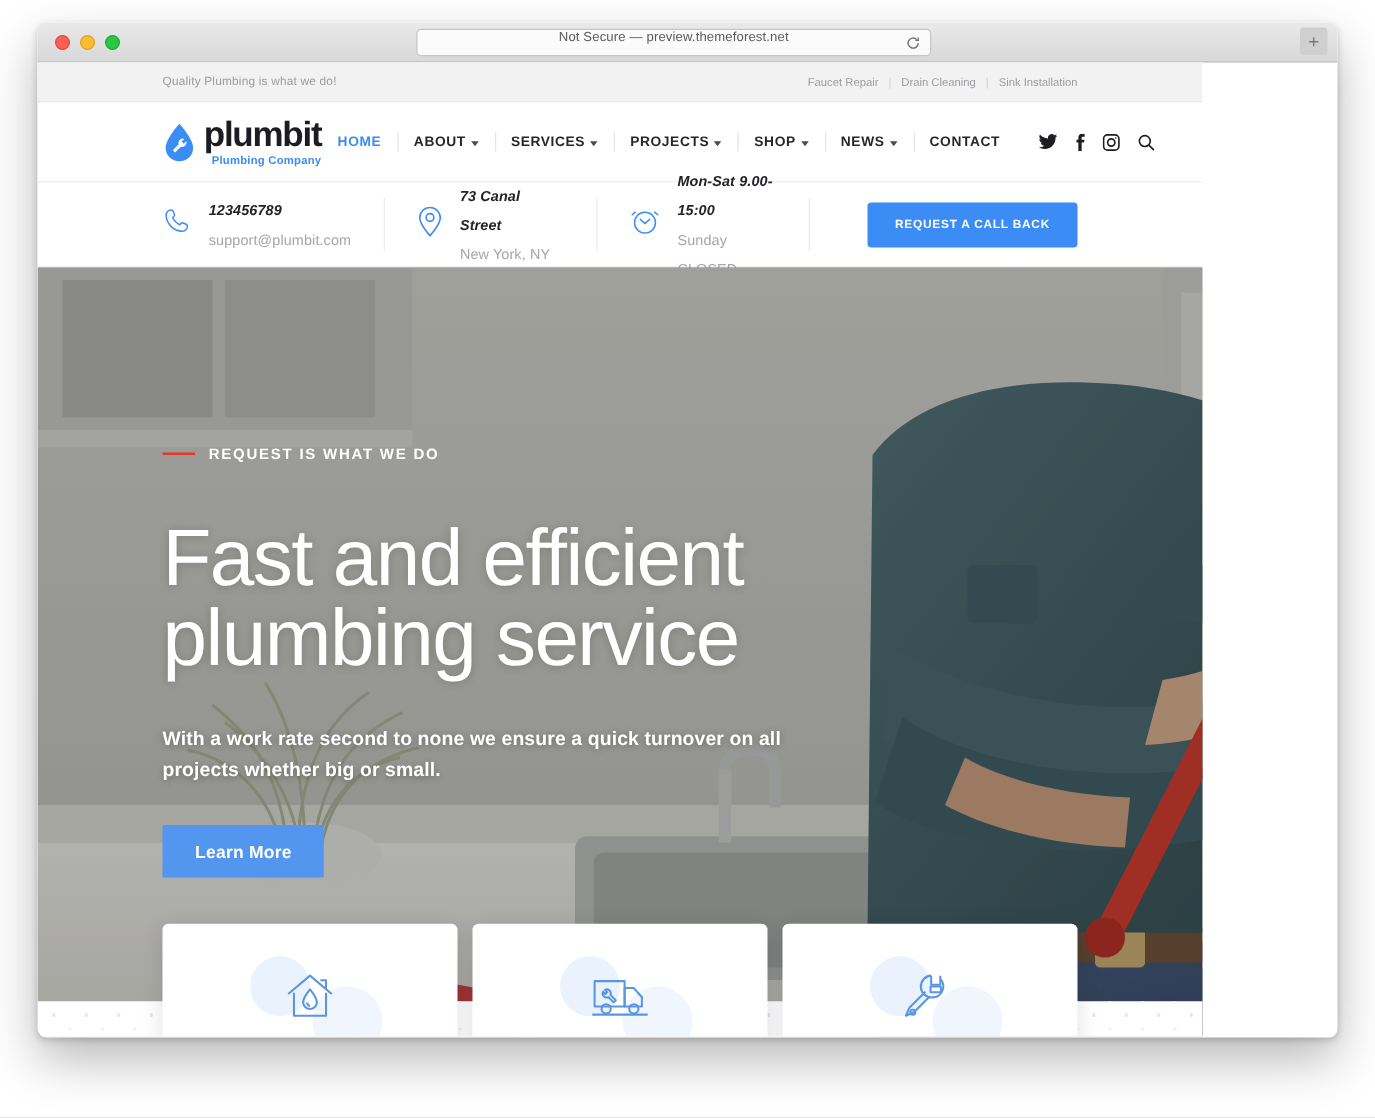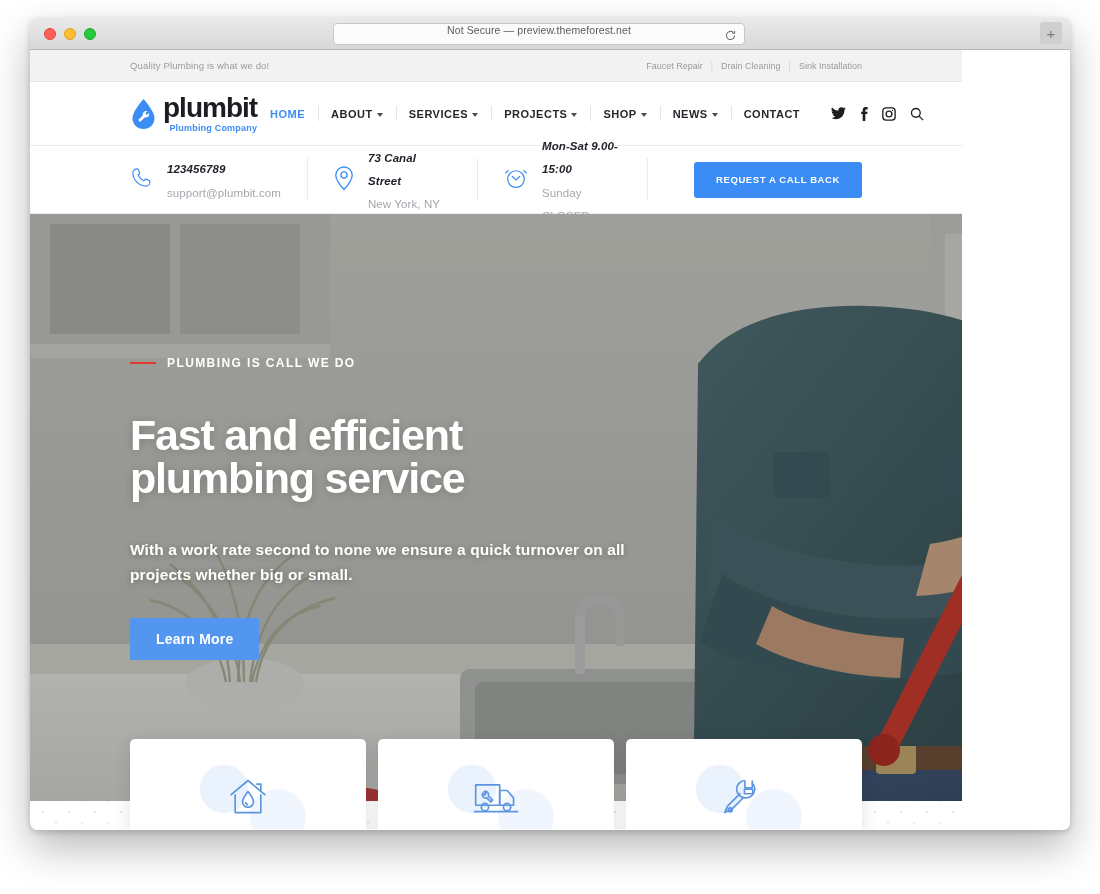--- a/index.html
+++ b/index.html
@@ -119,21 +119,21 @@
 
   
   .hero { position:relative; height:615px; overflow:hidden; background:#8c8b86; }
   .hero-photo { position:absolute; inset:0; }
   .hero-overlay { position:absolute; inset:0; background:rgba(30,32,36,.18); }
   .hero-content { position:absolute; left:100px; top:142px; width:600px; z-index:5; }
   .kicker { display:flex; align-items:center; gap:11px; margin-bottom:16px; }
   .kicker-dash { width:26px; height:2px; background:#e0392c; }
   .kicker-text { font-size:12px; font-weight:700; color:#fff; letter-spacing:1.4px; }
   .hero-title {
-    font-size:43px; font-weight:700; color:#fff; line-height:1.0;
+    font-size:64px; font-weight:400; color:#fff; line-height:1.0;
     letter-spacing:-1.2px; text-shadow:0 1px 8px rgba(0,0,0,.18);margin-top:44px;
   }
   .hero-sub {
     margin-top:38px; font-size:15.5px; font-weight:700; color:#fff;
     line-height:1.6; letter-spacing:.1px; max-width:555px;
     text-shadow:0 1px 6px rgba(0,0,0,.3);
   }
   .hero-btn {
     margin-top:30px; background:#5296f0; color:#fff; border:none;
     font-size:14px; font-weight:700; letter-spacing:.2px;
@@ -413,21 +413,21 @@
             </g>
 
             <rect width="1040" height="615" fill="#1f2328" opacity=".10"></rect>
           </svg>
         </div>
         <div class="hero-overlay"></div>
 
         <div class="hero-content">
           <div class="kicker">
             <span class="kicker-dash"></span>
-            <span class="kicker-text">PLUMBING IS CALL WE DO</span>
+            <span class="kicker-text">REQUEST IS WHAT WE DO</span>
           </div>
           <h1 class="hero-title">
             <span>Fast and efficient</span><br>
             <span>plumbing service</span>
           </h1>
           <p class="hero-sub">With a work rate second to none we ensure a quick turnover on all projects whether big or small.</p>
           <button class="hero-btn">Learn More</button>
         </div>
 
         <div class="cards">

